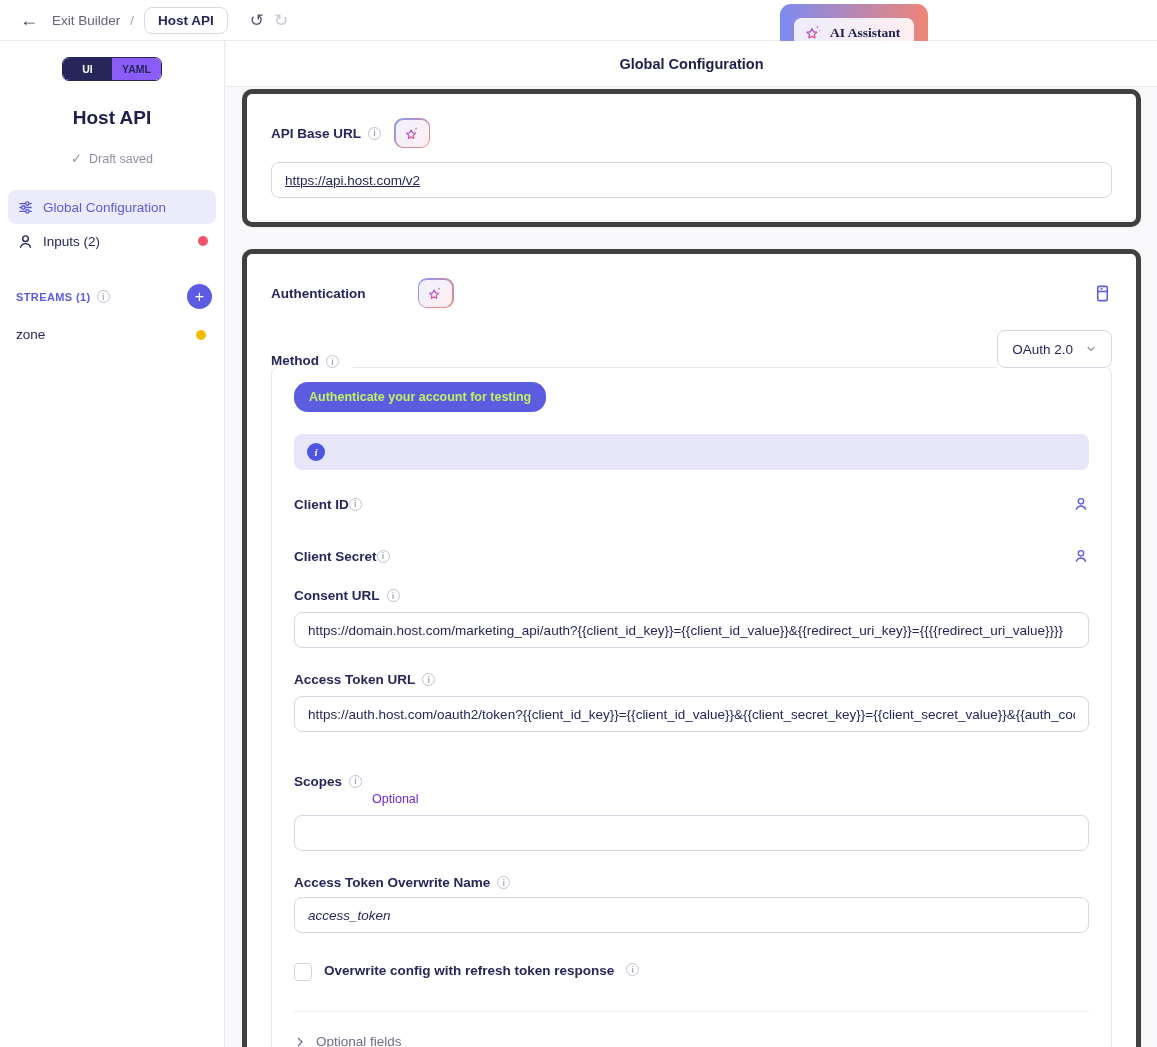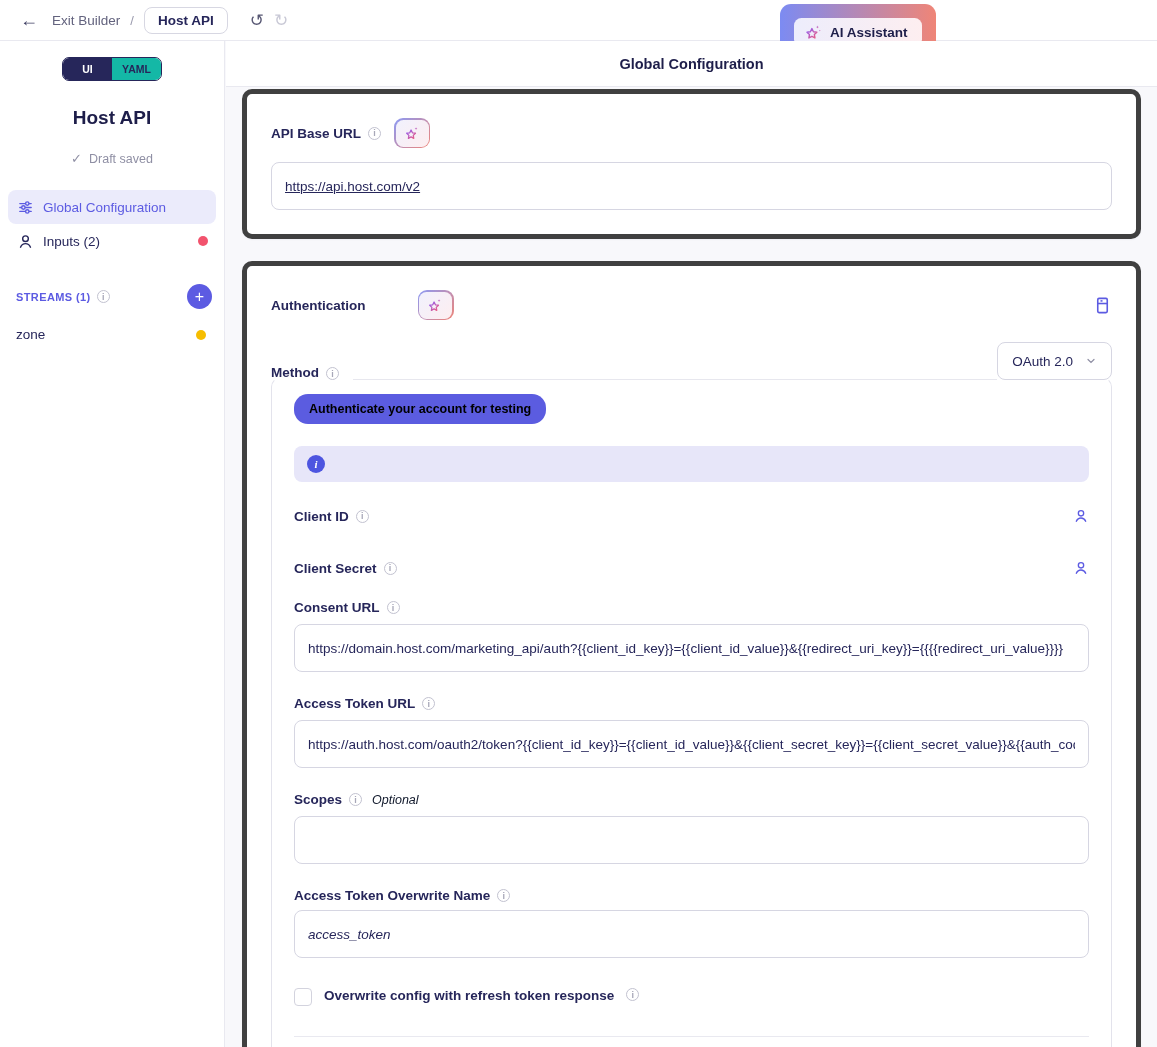--- a/index.html
+++ b/index.html
@@ -25,39 +25,40 @@
     padding:5px 13px; font-size:13.5px; font-weight:700; color:#26265a;
   }
   .undo-redo { display:flex; align-items:center; gap:6px; margin-left:10px; }
   .icon-undo { font-size:17px; color:#585874; padding:2px; }
   .icon-redo { font-size:17px; color:#c9c9d6; padding:2px; }
   .topbar-right { position:absolute; left:780px; top:4px; }
   .ai-assistant-btn {
     display:inline-block; padding:14px; border-radius:11px;
     background:linear-gradient(90deg,#7c8bf2,#ef8577);
     cursor:pointer;
+    font-family:Liberation Serif, serif;
   }
   .ai-assistant-inner {
     display:flex; align-items:center; gap:7px;
     background:linear-gradient(90deg,#ededfc,#fdeef0);
     border-radius:7.5px; padding:5px 14px 5px 10px;
   }
   .ai-assistant-inner span { font-size:13.5px; font-weight:700; color:#1e1e4a; }
   
   .sidebar {
     position:absolute; top:41px; left:0; width:225px; height:1006px;
     background:#ffffff; border-right:1px solid #e9e9f0;
   }
   .side-toggle {
     margin:16px auto 0; width:100px; height:24px; display:flex;
     border:1.5px solid #26265a; border-radius:7px; overflow:hidden; cursor:pointer;
   }
   .side-toggle .seg { flex:1; display:flex; align-items:center; justify-content:center; font-size:10.5px; font-weight:700; }
   .seg-on { background:#26265a; color:#fff; }
-  .seg-off { background:#14b8a6; color:#26265a;text-align:right; }
+  .seg-off { background:#8b5cf6; color:#26265a;text-align:right; }
   .side-title { text-align:center; font-size:19px; font-weight:700; margin-top:26px; color:#1e1e4a; }
   .draft-row { display:flex; align-items:center; justify-content:center; gap:7px; margin-top:22px; color:#8f8fa4; font-size:12.5px; }
   .draft-check { color:#8f8fa4; font-size:13px; }
   .side-nav { margin-top:24px; padding:0 8px; }
   .nav-item {
     display:flex; align-items:center; gap:9px; height:34px;
     padding:0 8px; border-radius:8px; font-size:13.5px; cursor:pointer;
   }
   .nav-item.selected { background:#ebebfb; color:#5c5be2; font-weight:400; }
   .nav-item .nav-ico { display:flex; width:18px; justify-content:center; }
@@ -96,59 +97,59 @@
   .ai-mini {
     display:inline-block; padding:1.5px; border-radius:9px; margin-left:6px;
     background:linear-gradient(135deg,#8b9af5,#ef8577); cursor:pointer;
   }
   .ai-mini-inner {
     display:flex; align-items:center; justify-content:center;
     width:33px; height:27px; border-radius:7.5px;
     background:linear-gradient(135deg,#f1f1fd,#fdeef0);
   }
   .text-input {
-    width:100%; height:48px; border:1px solid #d6d6e2; border-radius:8px;
+    width:100%; height:36px; border:1px solid #d6d6e2; border-radius:8px;
     padding:0 13px; font-size:13.5px; color:#26265a; background:#fff;
     font-family:"Liberation Sans", sans-serif; outline:none;
   }
   .underlined { text-decoration:underline; }
   .mt14 { margin-top:14px; }
   
   .auth-head { display:flex; align-items:center;gap:46px; }
   .book-ico { margin-left:auto; cursor:pointer; }
   .method-row { display:flex; align-items:flex-end; margin-top:22px; }
   .method-line { flex:1; height:1px; background:#e7e7ee; margin:0 0 0 14px; }
   .select-box {
     display:flex; align-items:center; gap:12px; height:38px; padding:0 14px;
     background:#fff; border:1px solid #d6d6e2; border-radius:8px;
     font-size:13.5px; color:#26265a; cursor:pointer; flex:none;
   }
   .group-box {
     margin-top:-3px; border:1px solid #e3e3ec; border-top-color:transparent;
     border-radius:10px; padding:16px 22px 0;
   }
   .primary-btn {
-    display:inline-block; background:#5b5ce0; color:#000000; border:none;
+    display:inline-block; background:#5b5ce0; color:#bef264; border:none;
     border-radius:14px; padding:8px 15px; font-size:12.5px; font-weight:700;
     cursor:pointer; font-family:"Liberation Sans", sans-serif;
   }
   .banner {
     margin-top:22px; background:#e7e6f9; border-radius:8px;
     display:flex; align-items:center; gap:11px; padding:9px 13px;
     font-size:13.5px; color:#26265a;
   }
   .banner-ico {
     width:18px; height:18px; border-radius:50%; background:#4d55e0; color:#fff;
     font-size:11px; font-weight:700; display:flex; align-items:center;
     justify-content:center; flex:none; font-family:"Liberation Serif", serif; font-style:italic;
   }
-  .secret-row { display:flex; align-items:center; gap:7px; margin-top:26px; }
+  .secret-row { display:flex; align-items:center; margin-top:26px; }
   .secret-row .right-ico { margin-left:auto; cursor:pointer; }
   .field-block { margin-top:24px; }
-  .optional-tag { font-size:12.5px; font-style:italic; color:#0f172a; margin-left:3px; }
+  .optional-tag { font-size:12.5px; color:#6d28d9; margin-left:3px;margin-top:36px; }
   .checkbox-row { display:flex; align-items:flex-start; gap:12px; margin-top:30px; }
   .checkbox {
     width:18px; height:18px; border:1.5px solid #d3d3de; border-radius:4px;
     background:#fff; cursor:pointer; flex:none;
   }
   .group-divider { height:1px; background:#e9e9f0; margin-top:30px; }
   .optional-fields-row {
     display:flex; align-items:center; gap:10px; padding:22px 0 26px;
     color:#6e6e87; font-size:13.5px; cursor:pointer;
   }

